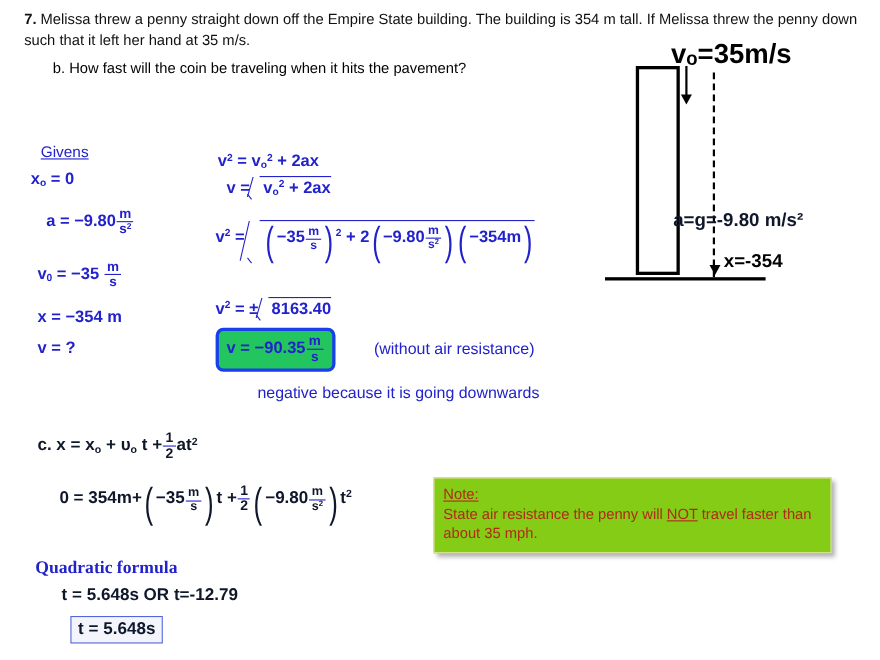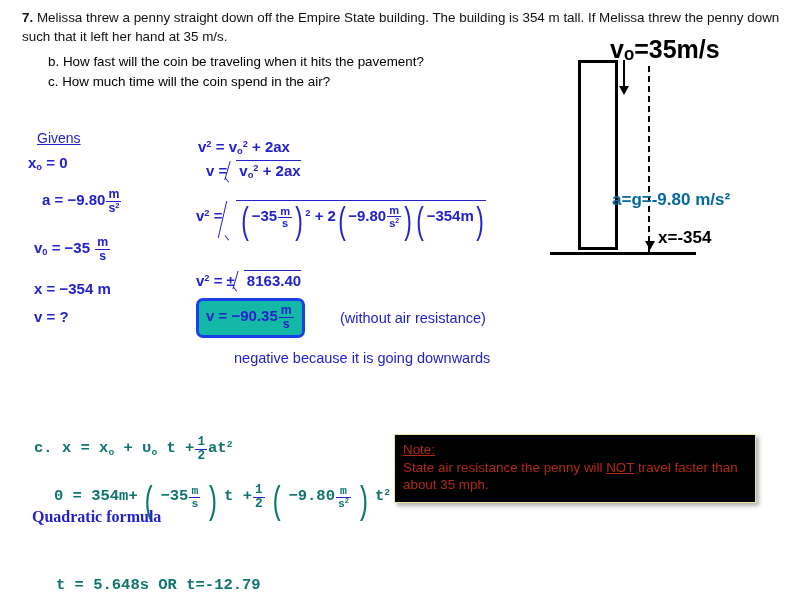--- a/index.html
+++ b/index.html
@@ -31,25 +31,24 @@
     line-height: 19.5px;
   }
   .part-struck { text-decoration: line-through; }
   .mathblue {
     color: #2222cc;
     font-family: "Liberation Sans", sans-serif;
     font-weight: bold;
     white-space: nowrap;
   }
   .serifblue {
-    color: #0f766e;
-    font-family: Liberation Mono, monospace;
-    font-weight: bold;
-    white-space: nowrap;
-    margin-top: 44px;
+    color: #0f172a;
+    font-family: Liberation Sans, sans-serif;
+    font-weight: bold;
+    white-space: nowrap;
   }
 
   
   #givens-title {
     left: 37px; top: 130px;
     font-size: 14px;
     color: #2222cc;
     text-decoration: underline;
     font-weight: normal;
     font-family: "Liberation Sans", sans-serif;
@@ -122,21 +121,21 @@
   #eq-vroot    { left: 206px; top: 160px; font-size: 15px; }
   #eq-subbed   { left: 196px; top: 200px; font-size: 15px; }
   #eq-num      { left: 196px; top: 270px; font-size: 15px; }
 
   #answer-box-v {
     left: 196px; top: 298px;
     border: 3px solid #1a3ee8;
     border-radius: 7px;
     padding: 3px 7px 5px 7px;
     font-size: 15px;
-    background: #14b8a6;
+    background: #22c55e;
   }
   #answer-v-note {
     left: 340px; top: 310px;
     font-size: 14.5px;
     color: #2222cc;
     font-family: "Liberation Sans", sans-serif;
   }
   #downward-note {
     left: 234px; top: 350px;
     font-size: 14.5px;
@@ -160,21 +159,21 @@
     border: 1.6px solid #5566dd;
     background: #f4f5fc;
     padding: 2px 6px 3px 6px;
     font-size: 15.5px;
   }
 
   
   #note-box {
     left: 394px; top: 434px;
     width: 344px;
-    background: #000000;
+    background: #84cc16;
     border: 1px solid #e8e4a8;
     box-shadow: 3px 3px 4px rgba(0,0,0,0.30);
     padding: 6px 8px 8px 8px;
     color: #b12a16;
     font-size: 13.4px;
     line-height: 17.5px;
     font-family: "Liberation Sans", sans-serif;
   }
   #note-box .note-head { text-decoration: underline; }
   #note-box u { text-decoration: underline; }
@@ -217,21 +216,21 @@
     font-size: 25px;
     font-weight: bold;
     color: #000000;
     font-family: "Liberation Sans", sans-serif;
     white-space: nowrap;
   }
   #label-a {
     left: 72px; top: 160px;
     font-size: 17px;
     font-weight: bold;
-    color: #0369a1;
+    color: #0f172a;
     font-family: "Liberation Sans", sans-serif;
     white-space: nowrap;
   }
   #label-x {
     left: 118px; top: 198px;
     font-size: 17px;
     font-weight: bold;
     color: #000000;
     font-family: "Liberation Sans", sans-serif;
     white-space: nowrap;
@@ -240,21 +239,20 @@
 </head>
 <body>
 
 <div class="abs" id="problem-statement">
   <span class="qnum">7.</span>
   <span>Melissa threw a penny straight down off the Empire State building.  The building is 354 m tall. If Melissa threw the penny down such that it left her hand at 35 m/s.</span>
 </div>
 
 <div class="abs" id="problem-parts">
   <div>b. How fast will the coin be traveling when it hits the pavement?</div>
-  <div>c. How much time will the coin spend in the air?</div>
 </div>
 
 <div class="abs" id="givens-title">Givens</div>
 
 <div class="abs given-row mathblue" id="given-x0">
   <span>x</span><sub>o</sub>
   <span>= 0</span>
 </div>
 
 <div class="abs given-row mathblue" id="given-a">

